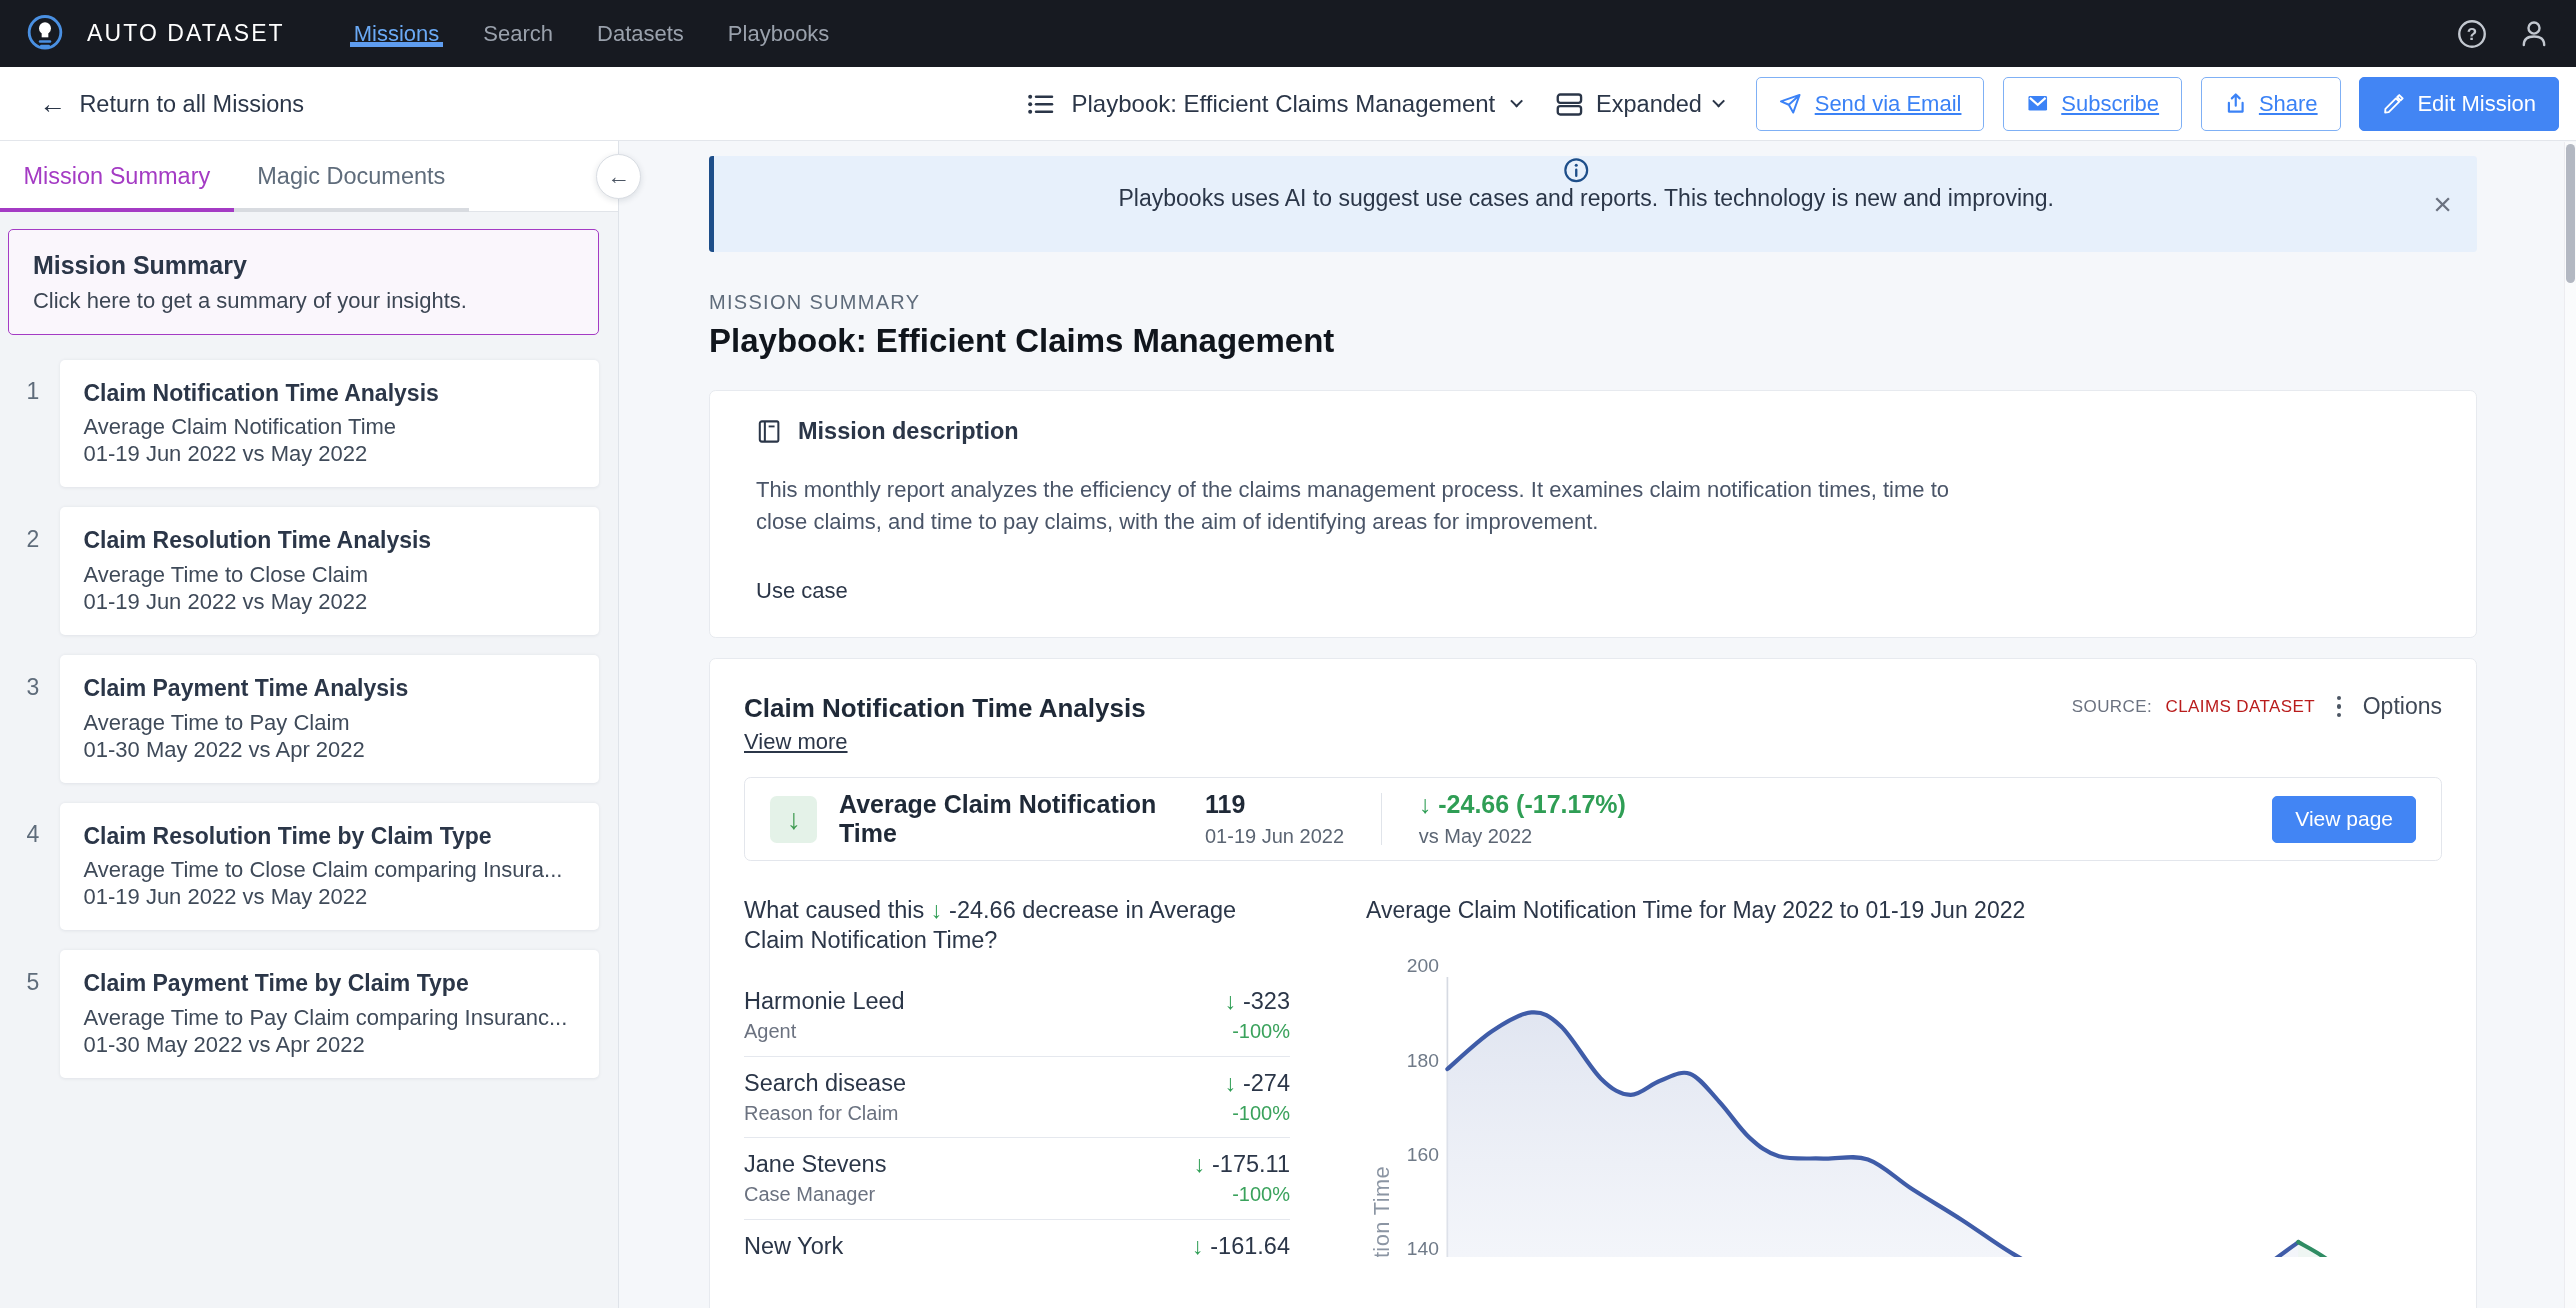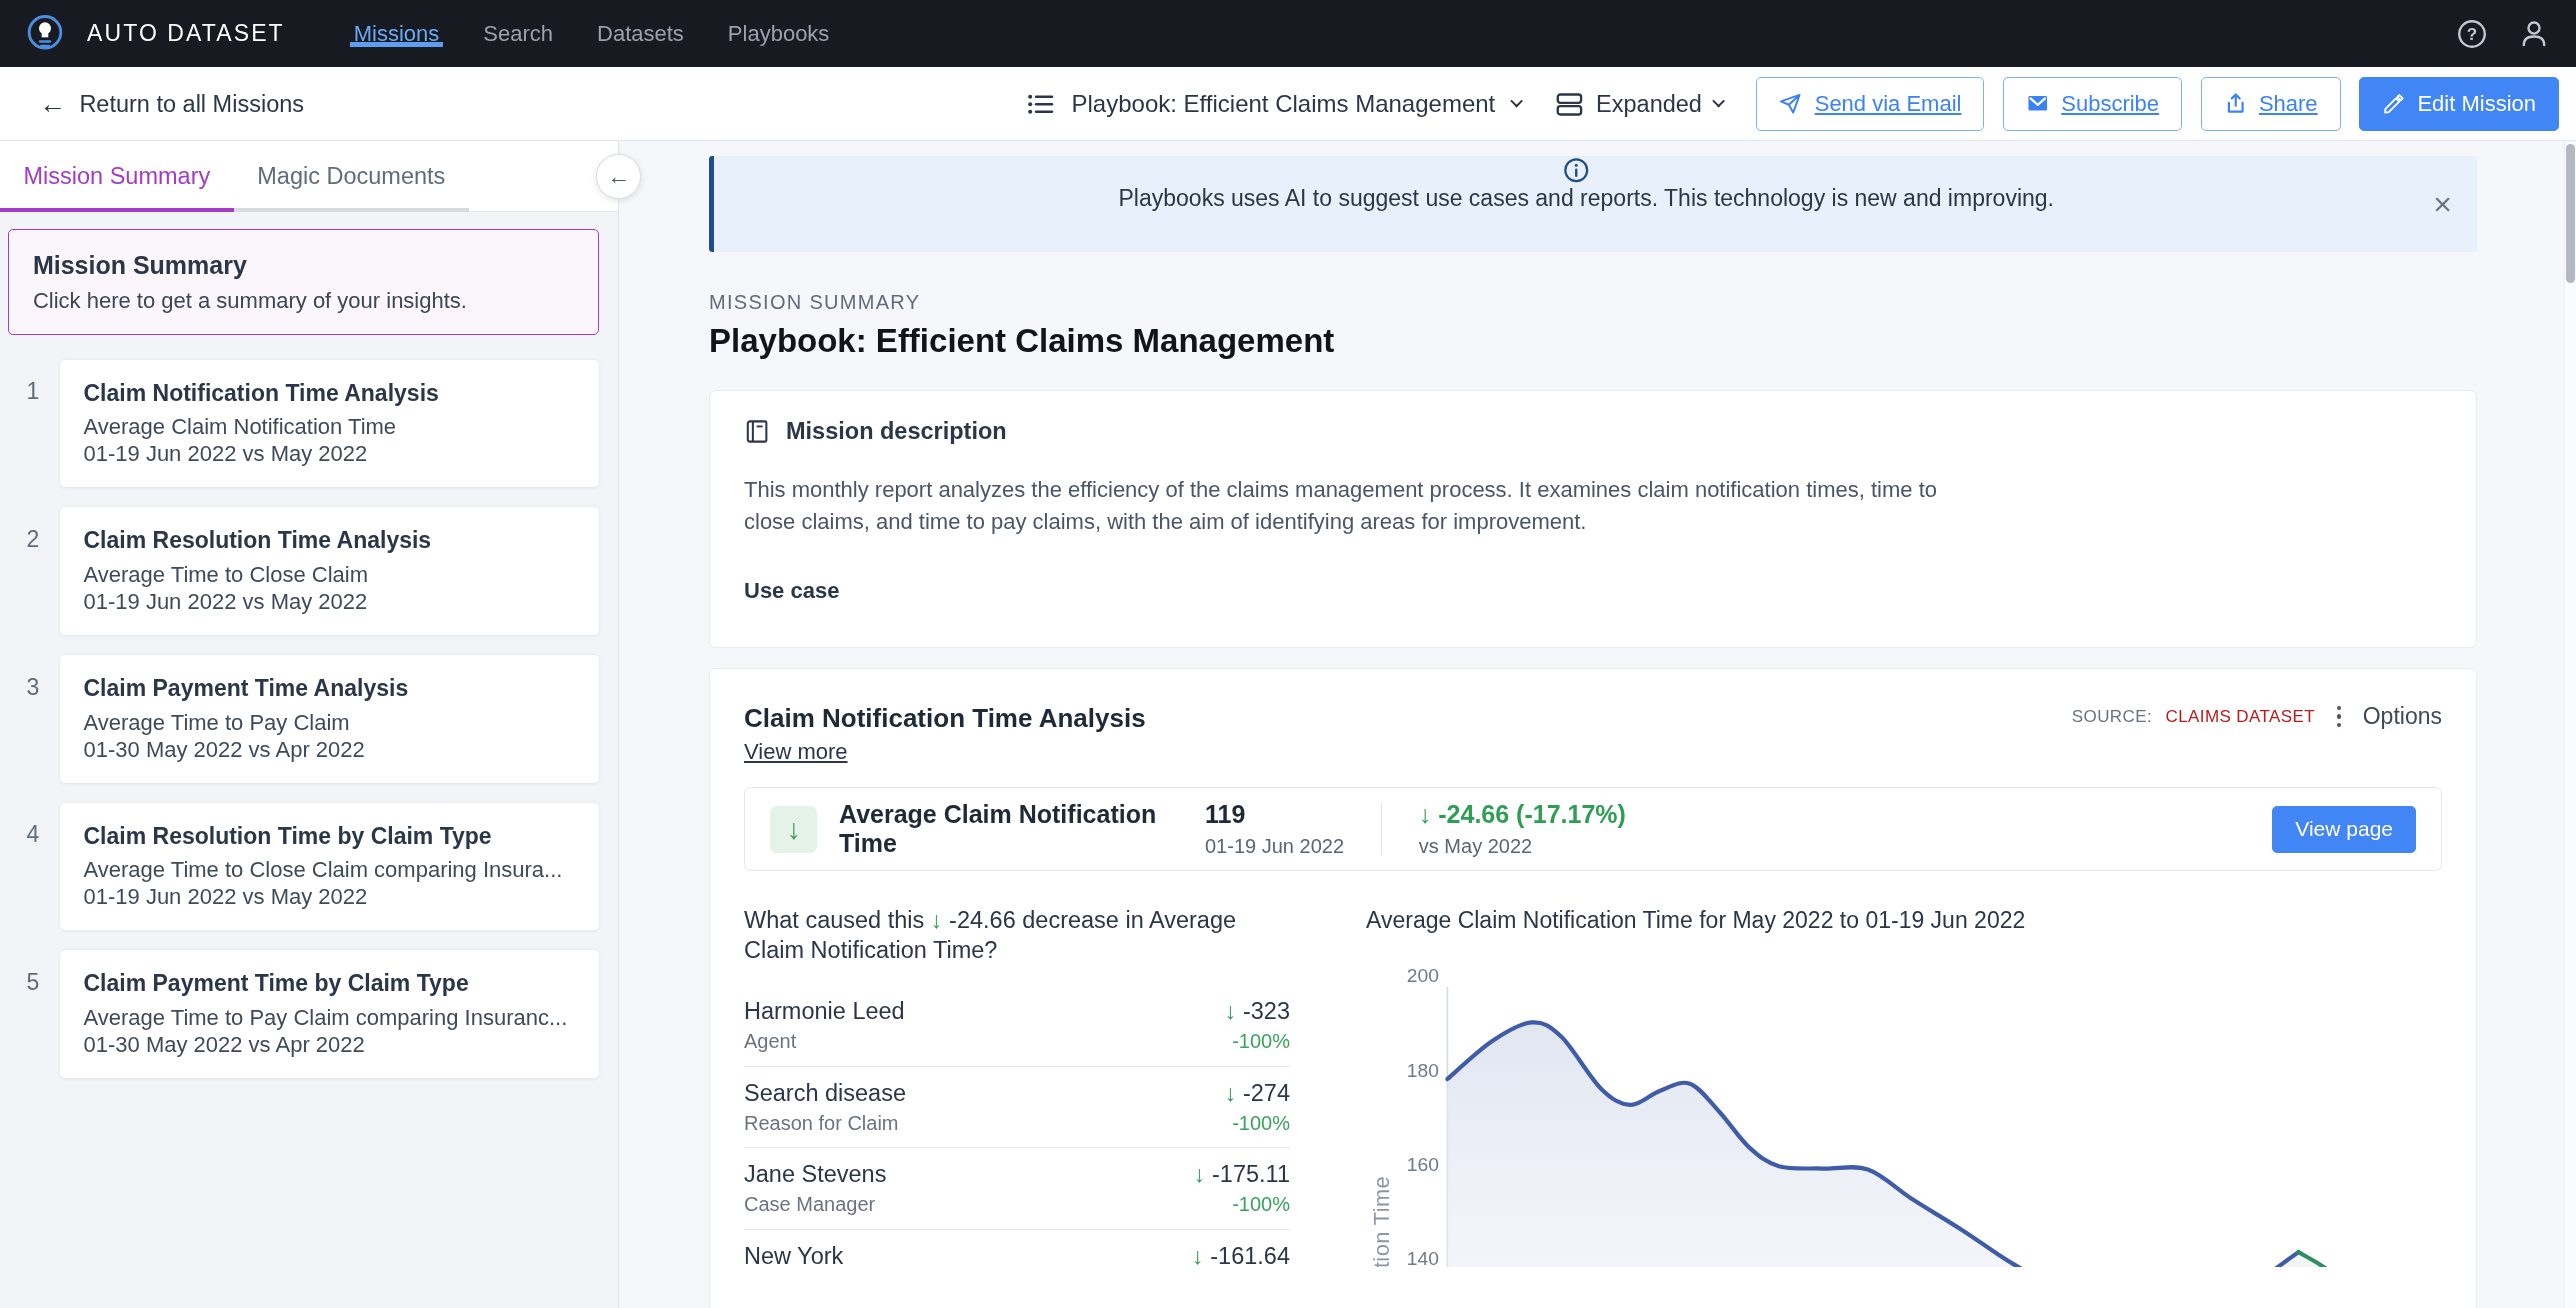--- a/index.html
+++ b/index.html
@@ -51,25 +51,25 @@
   
   .banner { position:relative; background:#e7f0fb; border-left:5px solid #1d4e89; border-radius:3.4px; height:96px; display:flex; align-items:center; padding:0 67px 0 28.5px; margin-bottom:39px;flex-direction:column; }
   .banner .txt { font-size:23px; color:#2b3648; margin-left:20px; }
   .banner .close { position:absolute; right:25px; top:50%; transform:translateY(-50%); font-size:32px; color:#6b7280; cursor:pointer; line-height:1; }
 
   .section-label { font-size:20px; letter-spacing:1.3px; color:#5f6c7b; line-height:23.5px; margin-bottom:6.7px; }
   .page-title { font-size:33px; font-weight:700; color:#10151c; line-height:39px; margin-bottom:30px; }
 
   
   .card { background:#fff; border:0.8px solid #e7eaef; border-radius:6.7px; }
-  .desc-card { padding:27px 34px; margin-bottom:20px; }
+  .desc-card { padding:27px 46px; margin-bottom:20px; }
   .desc-head { display:flex; align-items:center; gap:15px; margin-bottom:28.5px; }
   .desc-head .t { font-size:23.5px; font-weight:700; color:#2b3648; }
   .desc-body { font-size:22px; color:#4a5568; line-height:32px; max-width:1234px; margin-bottom:40px; }
-  .usecase-label { font-size:22px; font-weight:700; color:#2b3648; margin-bottom:16px; }
+  .usecase-label { font-size:22px; font-weight:400; color:#2b3648; margin-bottom:6px; }
   .usecase-value { font-size:22px; color:#4a5568; }
 
   .analysis-card { padding:34px; height:1016px; }
   .an-head { display:flex; align-items:flex-start; }
   .an-title { font-size:26px; font-weight:700; color:#1f2937; line-height:30px; }
   .an-right { margin-left:auto; display:flex; align-items:center; gap:13.4px; }
   .src-label { font-size:17px; color:#6b7280; letter-spacing:0.4px; }
   .src-link { font-size:17px; color:#b91c1c; letter-spacing:0.4px; cursor:pointer; }
   .kebab { display:flex; flex-direction:column; gap:4.2px; padding:3.4px 8.4px; cursor:pointer; }
   .kebab i { width:4.2px; height:4.2px; border-radius:50%; background:#4b5563; }

